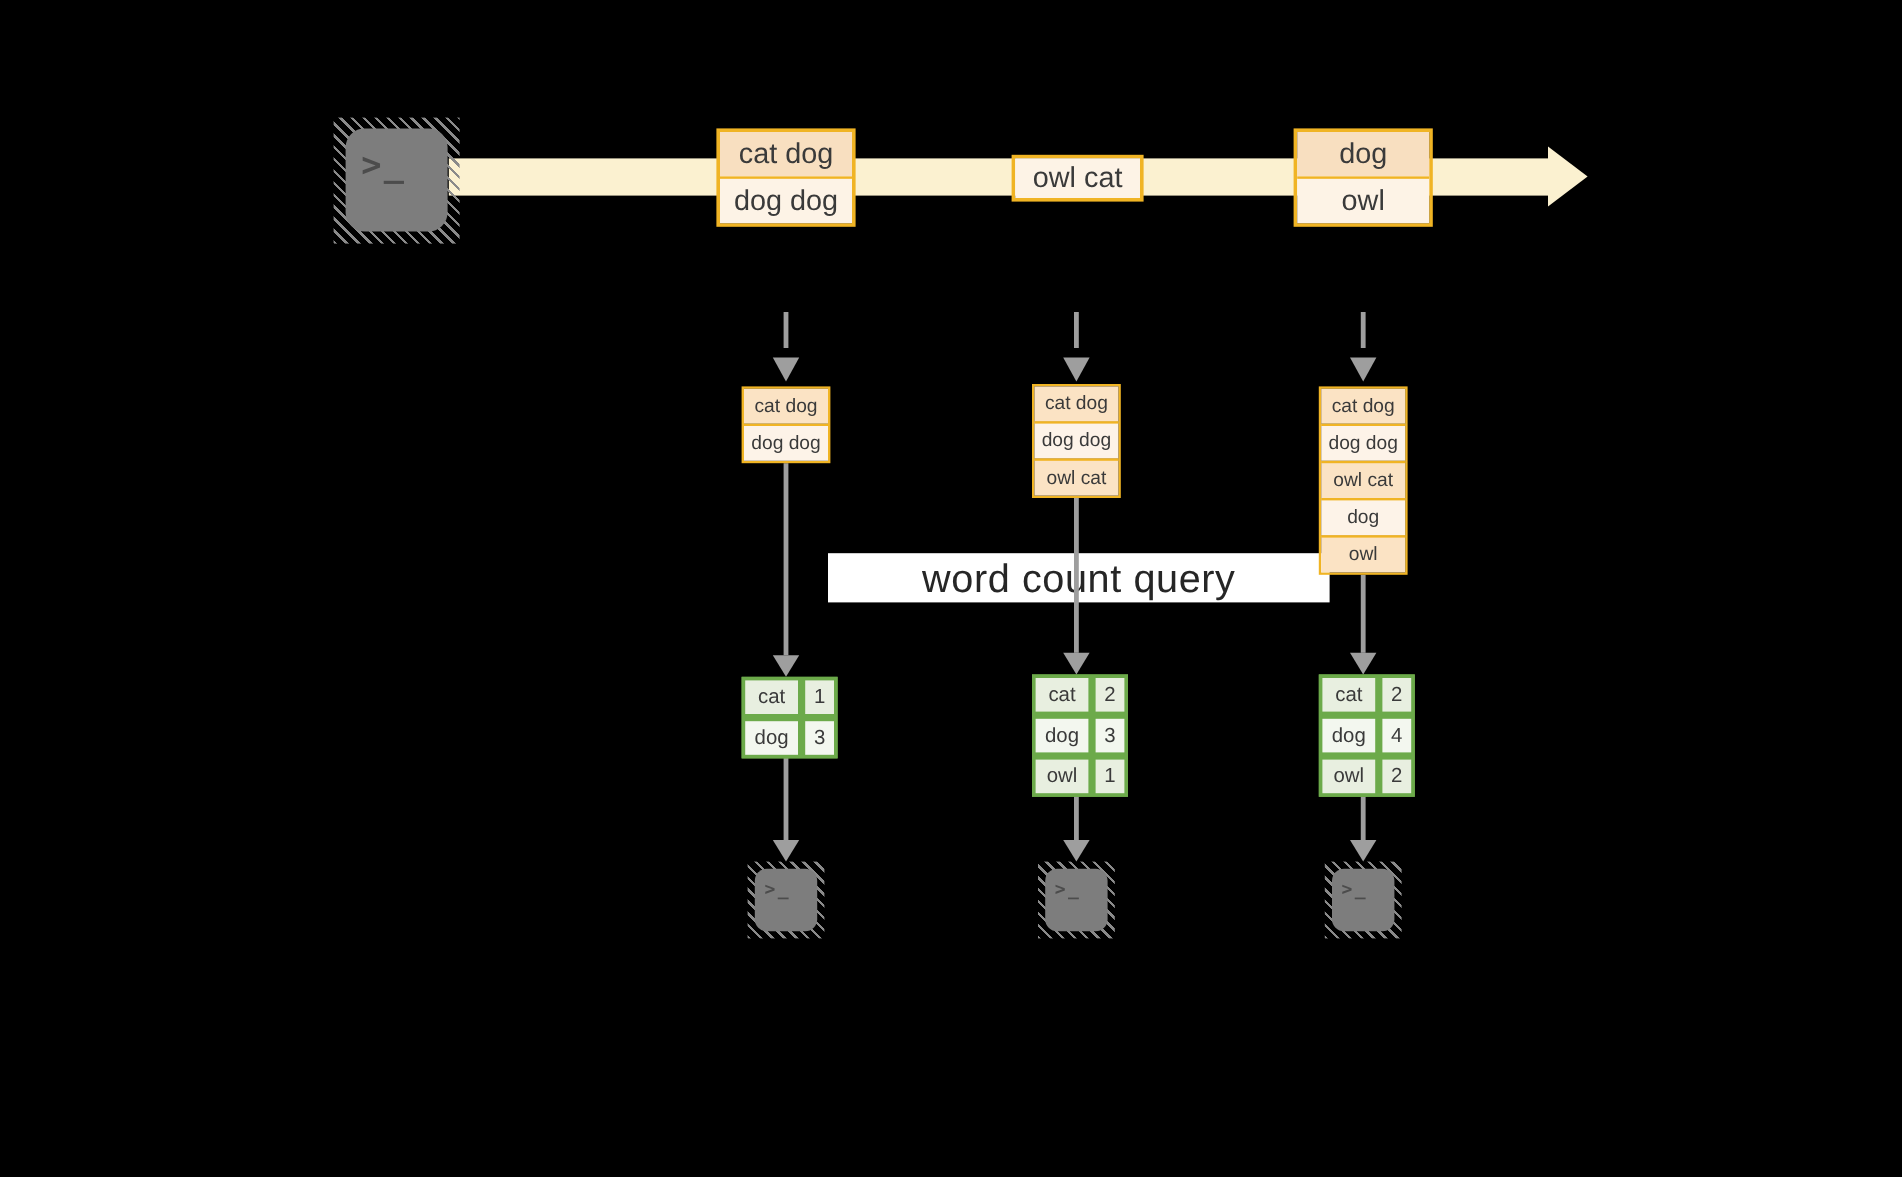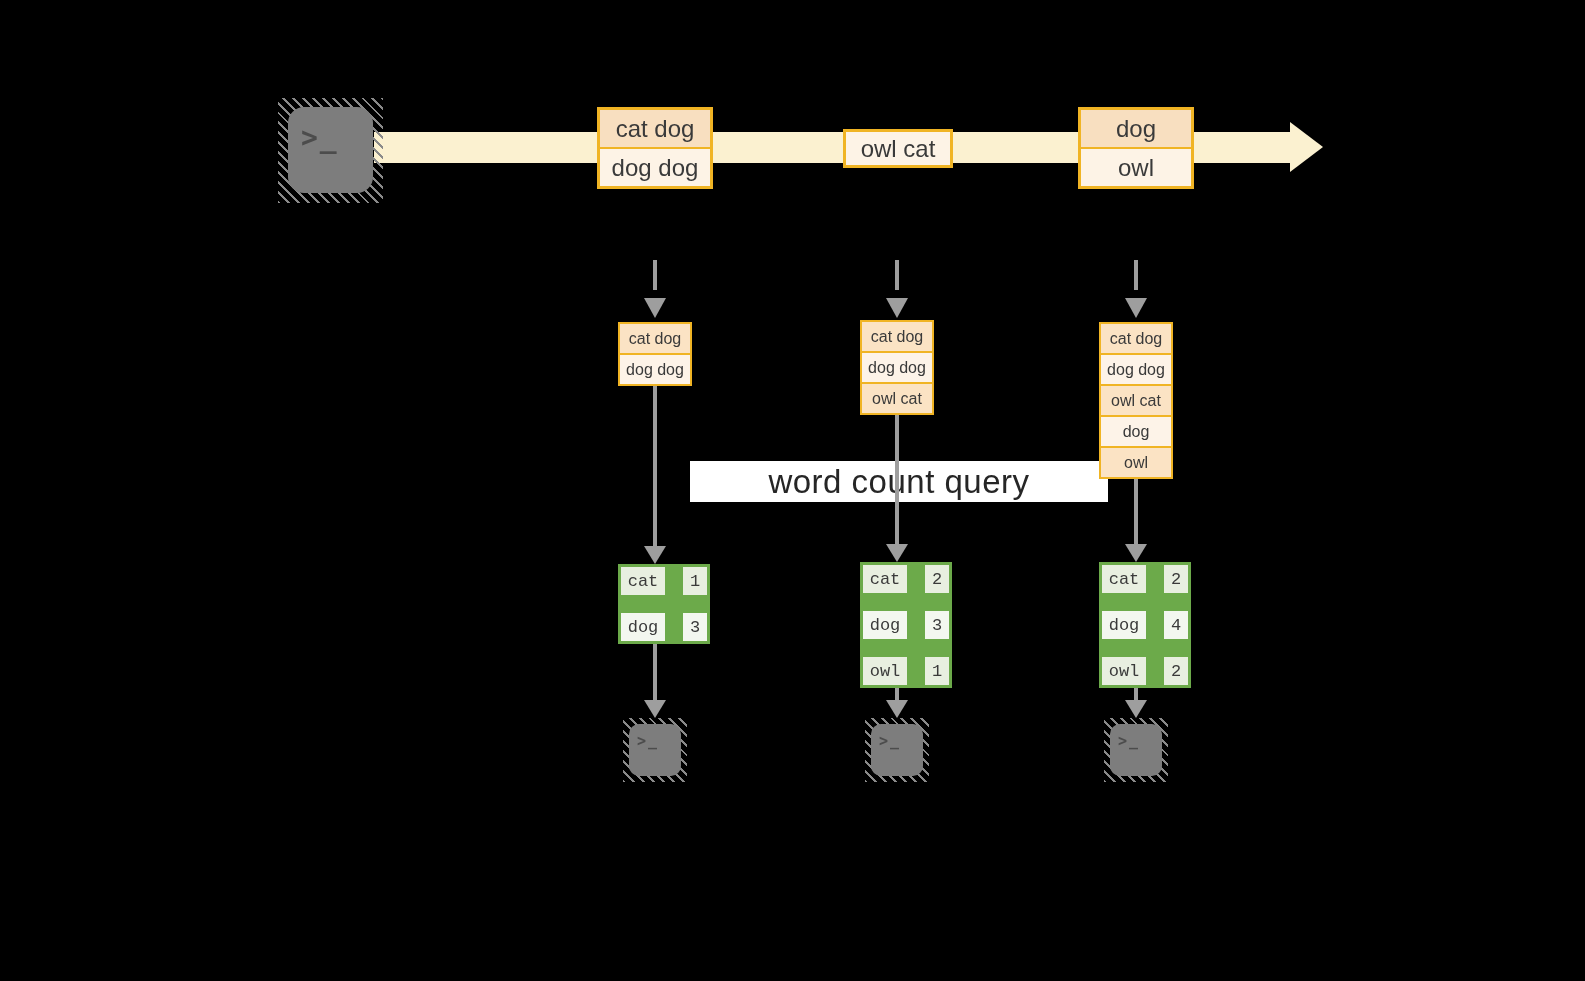--- a/index.html
+++ b/index.html
@@ -62,21 +62,21 @@
   .v-shaft{width:4px;background:#9e9e9e;}
   
   .query-label{
     position:absolute;left:690px;top:461px;width:418px;height:41px;background:#ffffff;
     display:flex;align-items:center;justify-content:center;z-index:1;
     font-size:33px;font-weight:300;color:#262626;letter-spacing:0.5px;
   }
   
   .wc-table{
     position:absolute;box-sizing:border-box;border:3px solid #6caa4a;background:#6caa4a;
-    display:grid;grid-template-columns:44px 24px;gap:18px;z-index:3;font-family:Liberation Mono, monospace;
+    display:grid;grid-template-columns:44px 24px;gap:6px;z-index:3;
   }
   .wc-cell{
     height:28px;display:flex;align-items:center;justify-content:center;font-size:17px;
   }
   .cell-dark{background:#e8efe0;}
   .cell-light{background:#f3f7ef;}
 </style>
 </head>
 <body>
 

